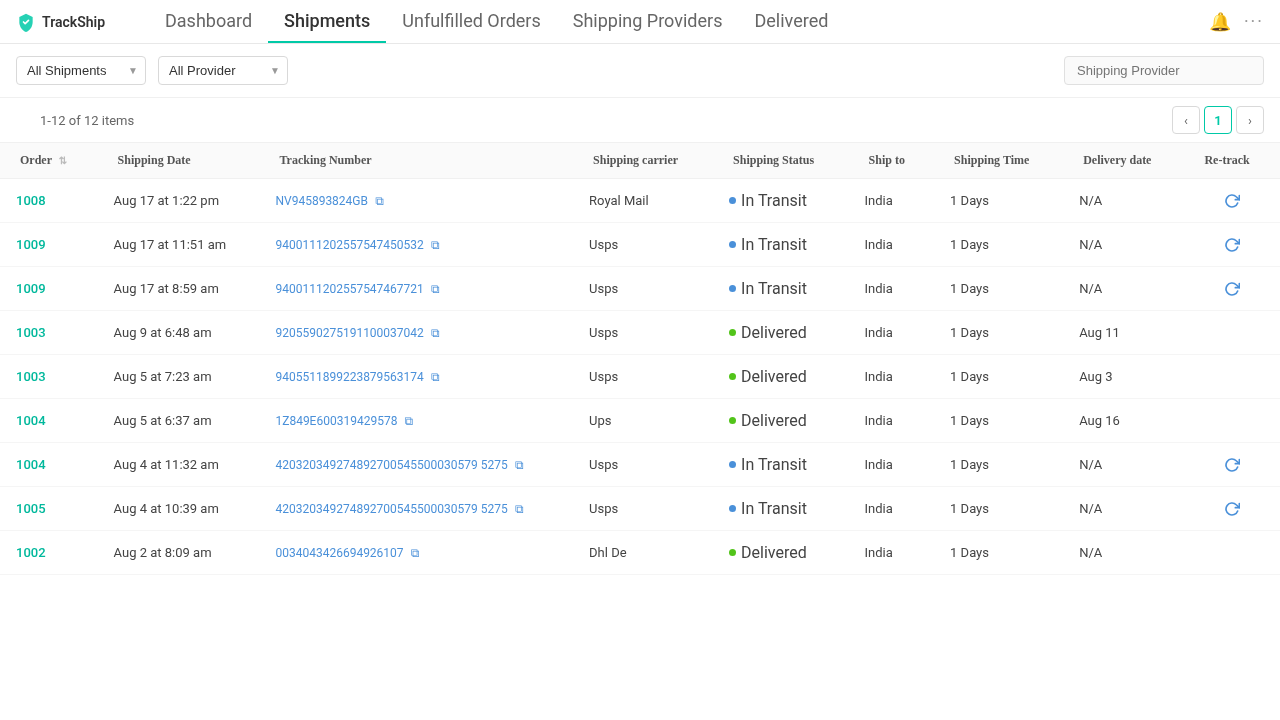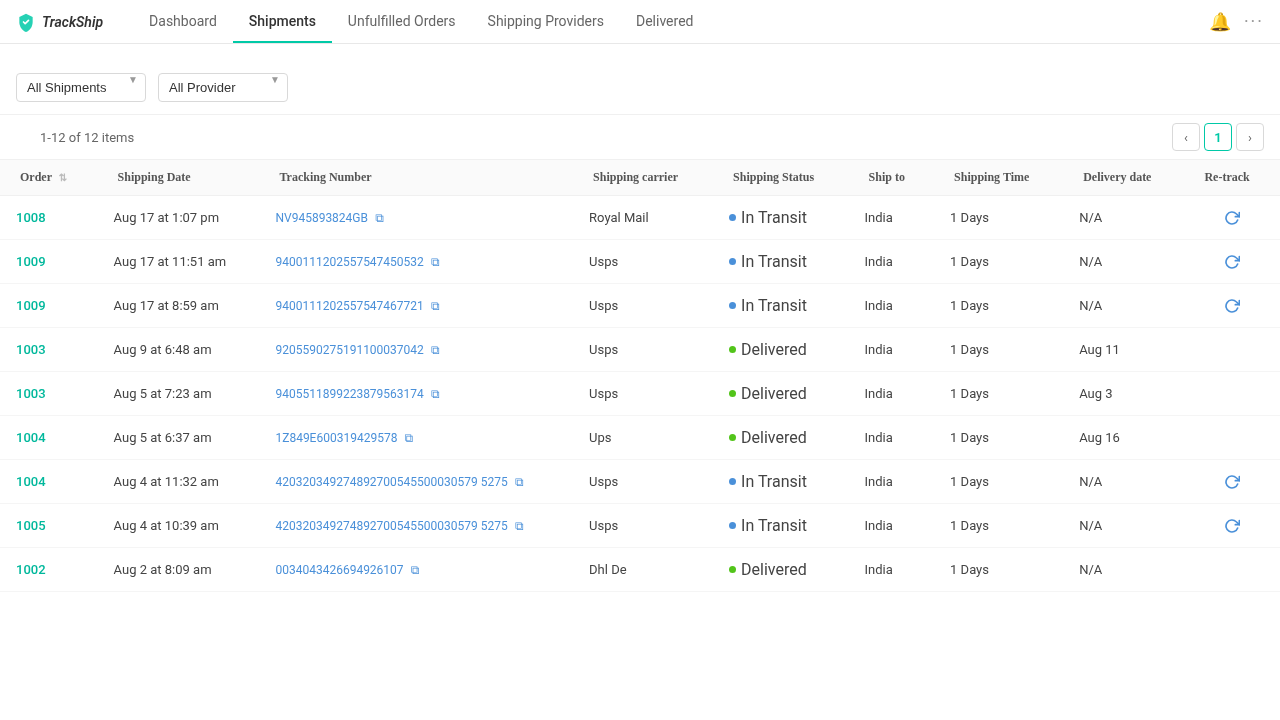--- a/index.html
+++ b/index.html
@@ -1,32 +1,32 @@
 <!DOCTYPE html>
 <html><head>
   <meta charset="utf-8">
   <style>
     * { box-sizing: border-box; margin: 0; padding: 0; }
     body { font-family: -apple-system, BlinkMacSystemFont, 'Segoe UI', Roboto, sans-serif; font-size: 13px; color: #333; background: #fff; }
     
     
     .top-bar { display: flex; align-items: center; padding: 0 16px; height: 44px; border-bottom: 1px solid #e8e8e8; }
-    .logo { display: flex; align-items: center; gap: 6px; font-weight: 600; font-size: 14px; color: #333; margin-right: 30px; font-style: italic; }
+    .logo { display: flex; align-items: center; gap: 6px; font-weight: 600; font-size: 14px; color: #333; margin-right: 44px; }
     .logo-icon { width: 20px; height: 20px; }
     .nav-tabs { display: flex; gap: 0; height: 100%; align-items: stretch; }
-    .nav-tab { padding: 0 16px; display: flex; align-items: center; font-size: 14px; color: #666; cursor: pointer; border-bottom: 2px solid transparent; position: relative; }
+    .nav-tab { padding: 0 16px; display: flex; align-items: center; font-size: 18px; color: #666; cursor: pointer; border-bottom: 2px solid transparent; position: relative; }
     .nav-tab.active { color: #333; border-bottom: 2px solid #00c9a7; font-weight: 500; }
     .top-bar-right { margin-left: auto; display: flex; align-items: center; gap: 12px; }
     .bell-icon { color: #f5a623; font-size: 18px; }
     .dots-icon { color: #999; font-size: 18px; letter-spacing: 2px; }
 
     
     .toolbar { display: flex; align-items: center; padding: 12px 16px; gap: 12px; border-bottom: 1px solid #f0f0f0; }
     .select-wrapper { position: relative; display: inline-flex; align-items: center; }
-    .select-wrapper select { appearance: none; border: 1px solid #d9d9d9; border-radius: 4px; padding: 6px 28px 6px 10px; font-size: 13px; color: #333; background: #fff; cursor: pointer; min-width: 130px; margin-top: 17px; }
+    .select-wrapper select { appearance: none; border: 1px solid #d9d9d9; border-radius: 4px; padding: 6px 28px 6px 10px; font-size: 13px; color: #333; background: #fff; cursor: pointer; min-width: 130px; }
     .select-arrow { position: absolute; right: 8px; pointer-events: none; color: #999; font-size: 10px; }
     .toolbar-right { margin-left: auto; }
     .search-input { border: 1px solid #e0e0e0; border-radius: 4px; padding: 6px 12px; font-size: 13px; color: #999; width: 200px; background: #fafafa; }
 
     
     .table-header-row { display: flex; align-items: center; padding: 8px 16px 8px 16px; margin-left: 24px; }
     .items-count { font-size: 13px; color: #666; }
     .pagination { margin-left: auto; display: flex; align-items: center; gap: 4px; }
     .page-btn { width: 28px; height: 28px; border: 1px solid #d9d9d9; border-radius: 4px; display: flex; align-items: center; justify-content: center; cursor: pointer; font-size: 13px; color: #666; background: #fff; }
     .page-btn.active { background: #fff; border-color: #00c9a7; color: #00c9a7; font-weight: 600; }
@@ -85,20 +85,23 @@
   <div class="select-wrapper">
     <select>
       <option>All Provider</option>
       <option>Usps</option>
       <option>UPS</option>
       <option>Royal Mail</option>
       <option>DHL</option>
     </select>
     <span class="select-arrow">▼</span>
   </div>
+  <div class="toolbar-right">
+    <input type="text" class="search-input" placeholder="Shipping Provider" style="">
+  </div>
 </div>
 
 <div class="table-header-row">
   <span class="items-count">1-12 of 12 items</span>
   <div class="pagination">
     <div class="page-btn">‹</div>
     <div class="page-btn active">1</div>
     <div class="page-btn">›</div>
   </div>
 </div>
@@ -116,21 +119,21 @@
         <th>Shipping Time</th>
         <th>Delivery date</th>
         <th>Re-track</th>
       </tr>
     </thead>
     <tbody id="table-body">
     <tr>
     <td>
       <a class="order-link" href="#">1008</a>
     </td>
-    <td>Aug 17 at 1:07 pm</td>
+    <td>Aug 17 at 1:22 pm</td>
     <td>
       <a class="tracking-link" href="#">NV945893824GB</a>
       <span class="copy-icon" title="Copy">⧉</span>
     </td>
     <td>Royal Mail</td>
     <td>
       <span class="status-badge">
         <span class="status-dot in-transit"></span>
         <span>In Transit</span>
       </span>

